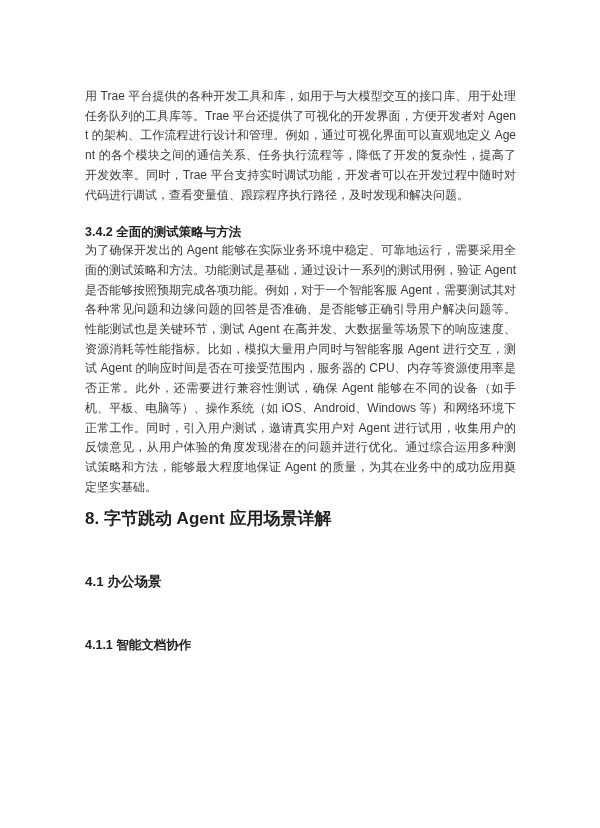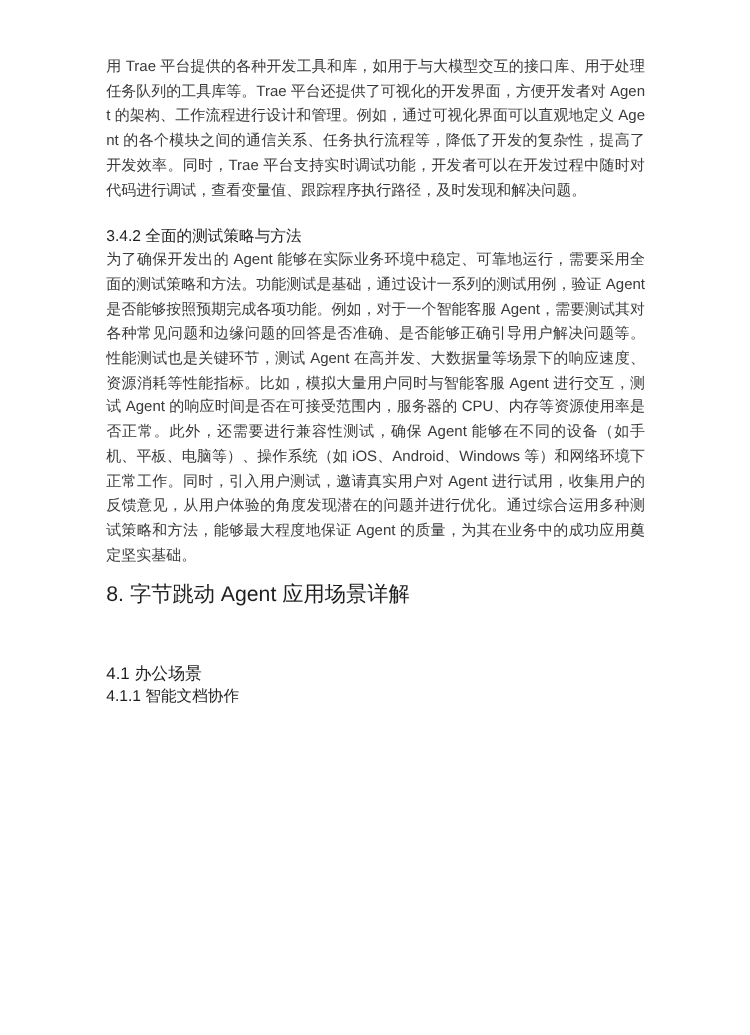--- a/index.html
+++ b/index.html
@@ -10,35 +10,35 @@
   body {
     width: 600px;
     height: 828px;
     overflow: hidden;
   }
   .page {
     box-sizing: border-box;
     width: 600px;
     height: 828px;
     background: #ffffff;
-    padding: 44px 84px 0 85px;
+    padding: 87px 84px 0 85px;
     font-family: "Liberation Sans", "DejaVu Sans", sans-serif;
   }
   .body-text {
     margin: 0;
     font-size: 12px;
     line-height: 19.7px;
     color: #3a3a3a;
     text-align: justify;
     text-justify: inter-ideograph;
     word-break: break-all;
   }
   .heading {
     color: #1f1f1f;
-    font-weight: normal;
+    font-weight: bold;
     margin: 0;
     text-align: left;
   }
   .h-342 {
     margin-top: 18px;
     font-size: 12.5px;
     line-height: 18px;
   }
   .p-testing {
   }
@@ -46,20 +46,21 @@
     margin-top: 10px;
     font-size: 17px;
     line-height: 24px;
   }
   .h-41 {
     margin-top: 41px;
     font-size: 13.5px;
     line-height: 19px;
   }
   .h-411 {
+    margin-top: 45px;
     font-size: 12.5px;
     line-height: 18px;
   }
   .p-collab {
     margin-top: 38px;
   }
 </style>
 </head>
 <body>
 

